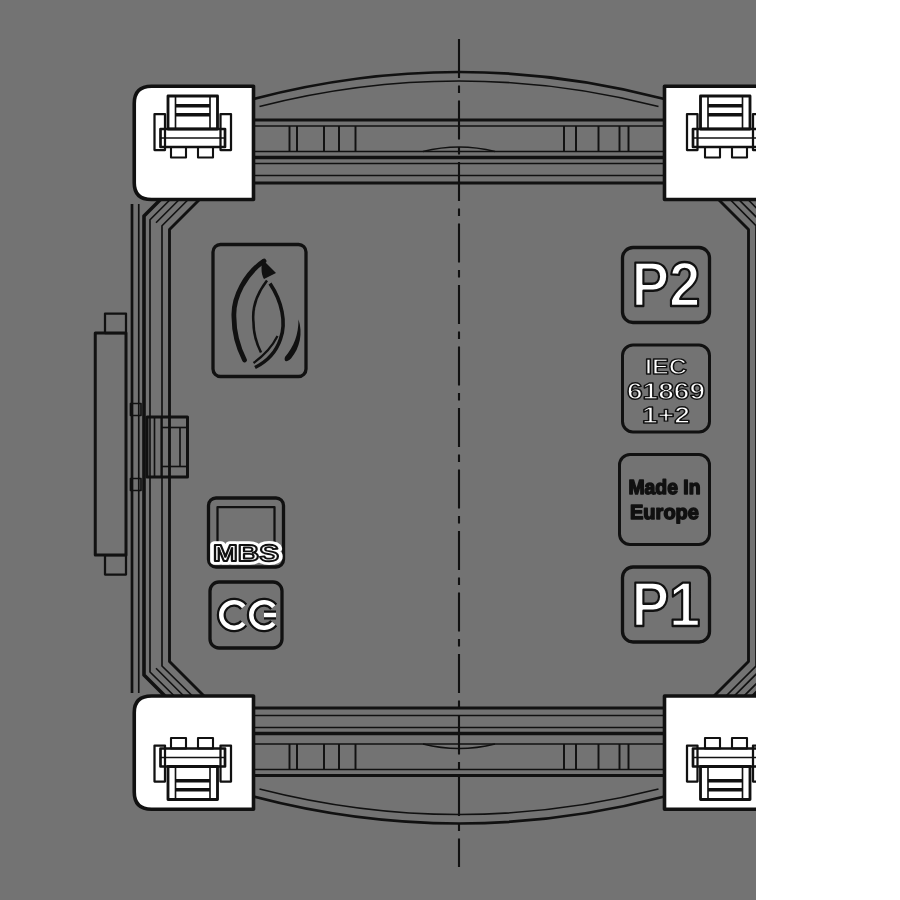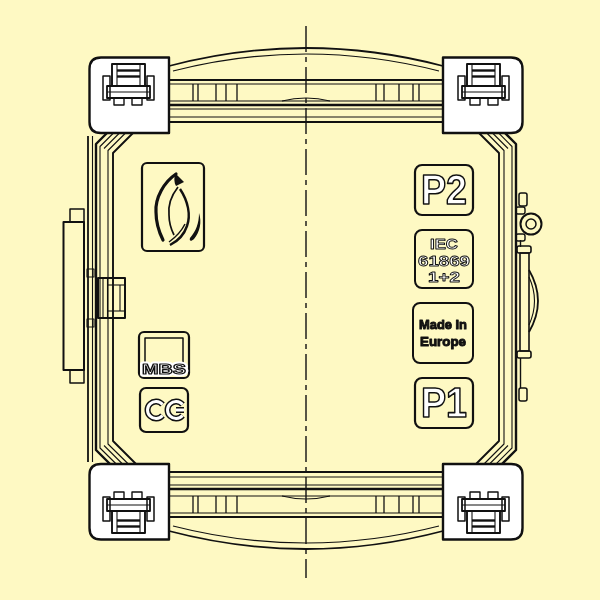--- a/index.html
+++ b/index.html
@@ -1,16 +1,16 @@
 <!DOCTYPE html>
 <html><head>
 <meta charset="utf-8">
 <style>
   html,body{margin:0;padding:0;background:#ffffff;}
-  .canvas{position:relative;width:600px;height:600px;background:#fef9c3;overflow:hidden;
+  .canvas{position:relative;width:504px;height:600px;background:#737373;overflow:hidden;
           font-family:"Liberation Sans",sans-serif;}
   svg{display:block;}
   svg text{font-family:"Liberation Sans",sans-serif;}
   .lbl-outline{font-weight:bold;fill:#ffffff;stroke:#111111;}
   .lbl-solid{font-weight:bold;fill:#111111;}
 </style>
 </head>
 <body>
 
 <div class="canvas">

